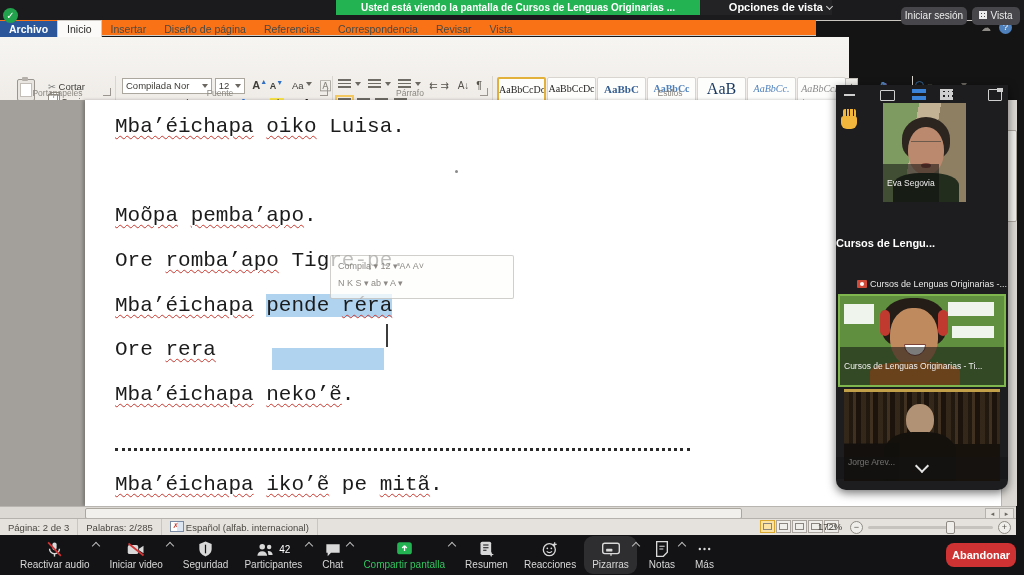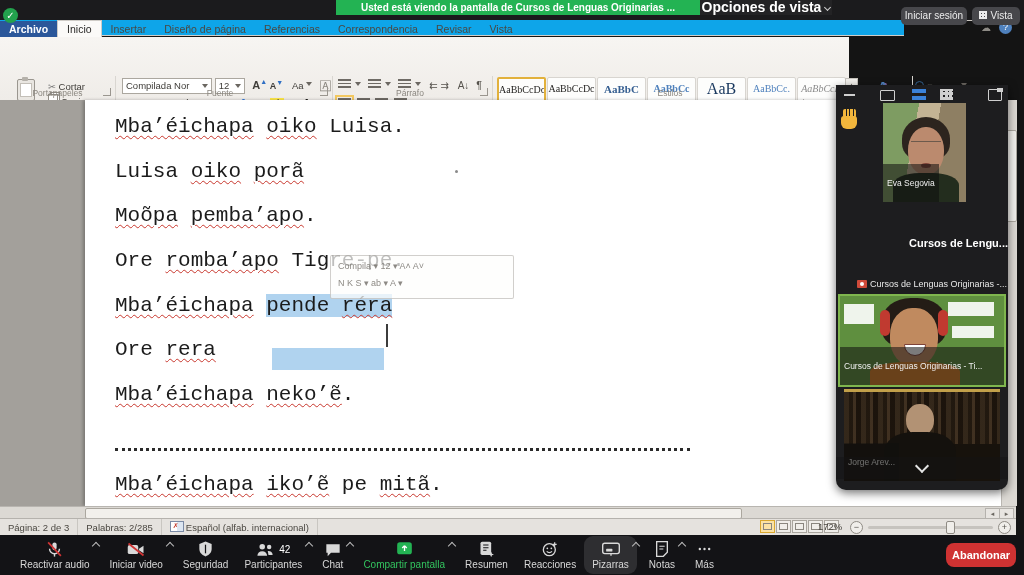--- a/index.html
+++ b/index.html
@@ -4,22 +4,22 @@
 <style>
   html,body{margin:0;padding:0;background:#0d0d0d;}
   .screen{position:relative;width:1024px;height:575px;background:#141414;overflow:hidden;
           font-family:"Liberation Sans",sans-serif;-webkit-font-smoothing:antialiased;}
   .abs{position:absolute;}
 
   
   .topbar{left:0;top:0;width:1024px;height:20px;background:#1b1b1d;z-index:40;}
   .banner{left:336px;top:0;width:364px;height:15px;background:#23b353;color:#fff;
           font-size:10px;font-weight:bold;line-height:15px;text-align:center;z-index:41;white-space:nowrap;overflow:hidden;}
-  .viewopts{left:700px;top:0;width:132px;height:15px;background:#232325;color:#fff;font-size:14px;
-          font-weight:bold;line-height:15px;text-align:center;z-index:41;cursor:pointer;}
+  .viewopts{left:700px;top:0;width:132px;height:15px;background:#232325;color:#fff;font-size:11px;
+          font-weight:bold;line-height:15px;text-align:right;z-index:41;cursor:pointer;}
   .floatbtn{top:7px;height:18px;background:#47474b;border-radius:5px;color:#ececec;font-size:10px;
           line-height:18px;text-align:center;z-index:45;cursor:pointer;}
   #signin{left:901px;width:66px;}
   #vistabtn{left:972px;width:48px;}
   .gridglyph{display:inline-block;width:8px;height:8px;margin-right:3px;
      background:conic-gradient(#ececec 0 0);-webkit-mask:none;
      background:repeating-linear-gradient(0deg,#ececec 0 2px,transparent 2px 3px),
                 repeating-linear-gradient(90deg,#ececec 0 2px,transparent 2px 3px);}
   .cv{display:inline-block;width:4px;height:4px;border-right:1.3px solid #cfcfcf;border-bottom:1.3px solid #cfcfcf;
       transform:rotate(45deg);vertical-align:2px;margin-left:4px;}
@@ -27,21 +27,21 @@
       transform:rotate(45deg);}
 
   
   .titlebar{left:0;top:10px;width:1016px;height:11px;background:linear-gradient(#dad7d2,#c8c4be);}
   .appicon{left:3px;top:8px;width:15px;height:15px;background:#23a24d;border-radius:50%;color:#fff;
       font-size:10px;line-height:15px;text-align:center;z-index:42;}
   .qa{left:24px;top:9px;height:13px;font-size:10px;color:#5a7fb5;z-index:2;}
   .qa span{margin-right:6px;}
 
   
-  .tabsrow{left:0;top:19px;width:904px;height:16px;background:#0ea5e9;border-bottom:1px solid #cfccc7;}
+  .tabsrow{left:0;top:19px;width:816px;height:16px;background:#f97316;border-bottom:1px solid #cfccc7;}
   .tab{display:inline-block;padding:0 9px;font-size:10.5px;color:#4a4843;line-height:16px;cursor:pointer;}
   .tab.archivo{background:#2b579a;color:#fff;font-weight:bold;}
   .tab.active{background:#fbfaf8;border:1px solid #cfccc7;border-bottom:none;color:#2b2a28;}
   .ribhelp{top:22px;font-size:10px;z-index:3;}
   .cloudic{left:981px;color:#8d8a85;}
   .helpic{left:999px;width:13px;height:13px;background:#4f81bd;border-radius:50%;color:#fff;
       font-size:9px;line-height:13px;text-align:center;top:21px;}
 
   
   .ribbon{left:0;top:37px;width:849px;height:63px;background:linear-gradient(#f7f5f2,#efece8);
@@ -84,21 +84,21 @@
   .pglyph{font-size:11px;color:#55524c;margin-left:4px;}
   .styleschips{left:497px;top:40px;height:47px;white-space:nowrap;}
   .chip{display:inline-block;width:47px;height:44px;margin-right:1px;background:#fdfdfc;border:1px solid #d8d5d0;
       border-radius:2px;text-align:center;vertical-align:top;cursor:pointer;overflow:hidden;}
   .chip.selchip{border:2px solid #e2b13c;width:45px;height:42px;}
   .chip .sam{display:block;margin-top:1px;font-family:"Liberation Serif",serif;font-size:10px;color:#201f1d;height:20px;line-height:20px;white-space:nowrap;}
   .chip .nm{display:block;font-size:8px;color:#5c5954;white-space:nowrap;}
   .sam.h1{color:#365f91;font-weight:bold;font-size:11px;}
   .sam.h2{color:#4f81bd;font-weight:bold;font-size:10px;}
   .sam.title{color:#17365d;font-size:16px;}
-  .sam.subtitle{color:#4f81bd;}
+  .sam.subtitle{color:#4f81bd;font-style:italic;}
   .sam.subtle{color:#8a8a8a;font-style:italic;}
   .stylescroll{left:845px;top:41px;width:11px;}
   .stylescroll div{width:11px;height:13px;border:1px solid #c5c2bc;background:#f2f0ec;margin-bottom:1px;
       font-size:6px;color:#6b6761;text-align:center;line-height:12px;}
   .changebtn{left:859px;top:41px;width:48px;text-align:center;cursor:pointer;}
   .changeAA{font-size:15px;font-weight:bold;color:#4f81bd;text-shadow:2px 1px 0 #8064a2;}
   .changelbl{font-size:8.5px;color:#45423d;line-height:9px;margin-top:2px;}
   .editing{left:915px;top:42px;line-height:15px;white-space:nowrap;}
   .ic-find{display:inline-block;width:7px;height:7px;border:1.5px solid #33628f;border-radius:50%;position:relative;margin-right:3px;}
   .ic-find:after{content:"";position:absolute;left:5px;top:6px;width:4px;height:1.5px;background:#33628f;transform:rotate(40deg);}
@@ -186,21 +186,21 @@
   .hand .palm{position:absolute;left:0px;top:7px;width:16px;height:13px;background:#f2b63c;border-radius:3px 3px 6px 6px;}
   .vid{position:absolute;overflow:hidden;background:#333;}
   .v1{left:47px;top:18px;width:83px;height:99px;background:linear-gradient(100deg,#7e9c62 0 36%,#c3b394 36% 58%,#8e7f63 58% 100%);}
   .v1 .hair{position:absolute;left:19px;top:14px;width:48px;height:44px;background:#2c241e;border-radius:50% 50% 40% 40%;}
   .v1 .face{position:absolute;left:25px;top:24px;width:36px;height:48px;background:#bb8a6e;border-radius:48%;}
   .v1 .glasses{position:absolute;left:28px;top:38px;width:30px;height:8px;border-top:1.5px solid #6d5a4c;}
   .v1 .mouth{position:absolute;left:38px;top:60px;width:10px;height:5px;background:#7e4338;border-radius:50%;}
   .v1 .body{position:absolute;left:10px;top:70px;width:66px;height:30px;background:#232d1e;border-radius:40% 40% 0 0;}
   .vlabel{position:absolute;left:0;bottom:0;background:rgba(15,15,15,.55);color:#f0f0f0;font-size:8.5px;
       padding:14px 4px;white-space:nowrap;max-width:100%;overflow:hidden;box-sizing:border-box;}
-  .noname{left:0;top:152px;width:172px;text-align:right;color:#fff;font-weight:bold;font-size:11px;}
+  .noname{left:0;top:152px;width:172px;text-align:left;color:#fff;font-weight:bold;font-size:11px;}
   .sharerow{left:5px;top:194px;width:164px;font-size:9px;color:#e8e8e8;white-space:nowrap;overflow:hidden;padding-left:16px;}
   .ic-share-red{display:inline-block;width:10px;height:8px;background:#d04a3a;border-radius:1px;margin-right:3px;vertical-align:-1px;position:relative;}
   .ic-share-red:after{content:"";position:absolute;left:3px;top:2px;width:4px;height:4px;background:#fff;border-radius:50%;}
   .v2{left:2px;top:209px;width:164px;height:89px;border:2px solid #7fb64e;background:#5f8f3f;}
   .v2 .shelf{position:absolute;background:rgba(255,255,255,.9);}
   .v2 .hair2{position:absolute;left:42px;top:2px;width:64px;height:50px;background:#241c16;border-radius:45% 45% 35% 35%;}
   .v2 .face2{position:absolute;left:50px;top:12px;width:48px;height:58px;background:#c08a5f;border-radius:46%;}
   .v2 .smile{position:absolute;left:64px;top:48px;width:20px;height:10px;background:#fff;border-radius:0 0 12px 12px;border:1px solid #7e4338;}
   .v2 .hp{position:absolute;top:14px;width:10px;height:26px;background:#c03a30;border-radius:5px;}
   .v2 .shirt{position:absolute;left:30px;top:66px;width:90px;height:24px;background:#d77f28;border-radius:40% 40% 0 0;}
@@ -329,21 +329,20 @@
   <div class="abs docarea">
     <div class="page" id="page">
       <div class="abs selextra"></div>
       <div class="abs caret"></div>
       <div class="abs straydot"></div>
       <div class="abs minibar">
         <div class="r1">Compila ▾ 12 ▾ A˄ A˅</div>
         <div class="r2"><span>N K S ▾ ab ▾ A ▾</span></div>
       </div>
     <div class="docline" style="top: 13px;"><span class="sq">Mba’éichapa</span><span> </span><span class="sq">oiko</span><span> Luisa.</span></div>
-        <div class="docline" style="top: 58px;"><span>Luisa </span><span class="sq">oiko</span><span> </span><span class="sq">porã</span></div>
         <div class="docline" style="top: 102px;"><span class="sq">Moõpa</span><span> </span><span class="sq">pemba’apo</span><span>.</span></div>
         <div class="docline" style="top: 147px;"><span>Ore </span><span class="sq">romba’apo</span><span> Tigre-pe.</span></div>
         <div class="docline" style="top: 192px;"><span class="sq">Mba’éichapa</span><span> </span><span class="sel">pende </span><span class="sq sel">réra</span></div>
         <div class="docline" style="top: 236px;"><span>Ore </span><span class="sq">rera</span></div>
         <div class="docline" style="top: 281px;"><span class="sq">Mba’éichapa</span><span> </span><span class="sq">neko’ẽ</span><span>.</span></div>
         <div class="dotline" style="top: 348px;"></div>
         <div class="docline" style="top: 371px;"><span class="sq">Mba’éichapa</span><span> </span><span class="sq">iko’ẽ</span><span> pe </span><span class="sq">mitã</span><span>.</span></div>
       </div>
   </div>
 

